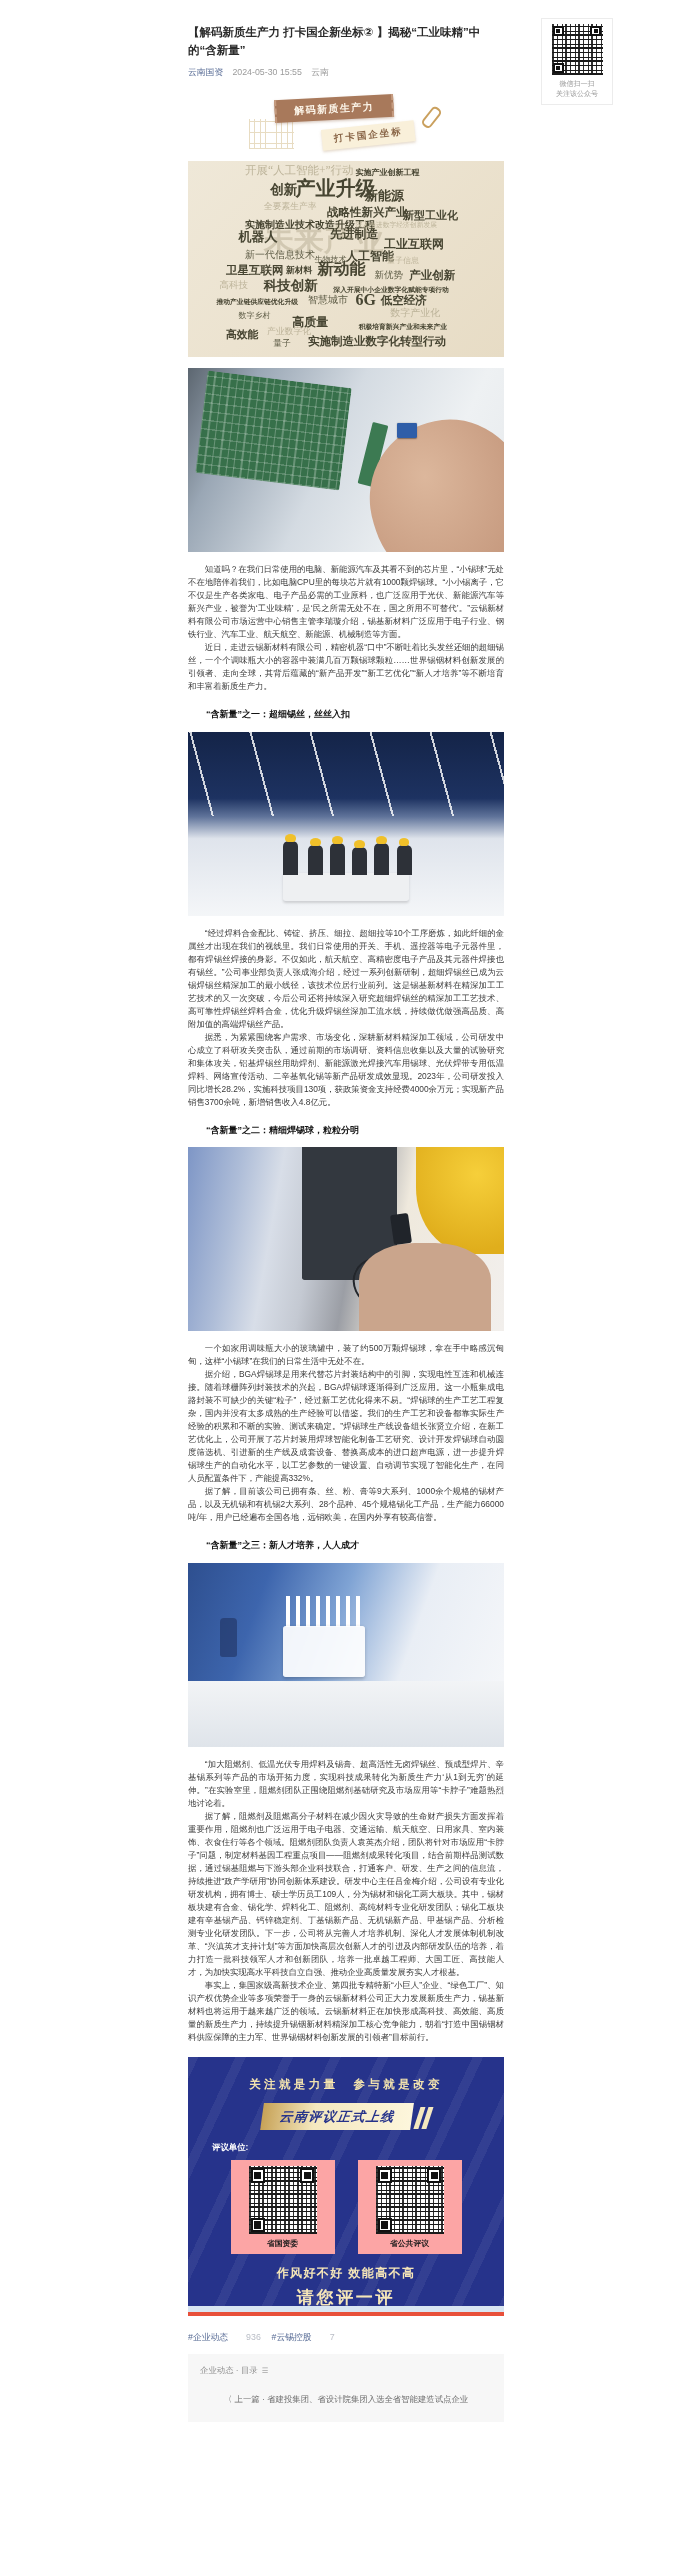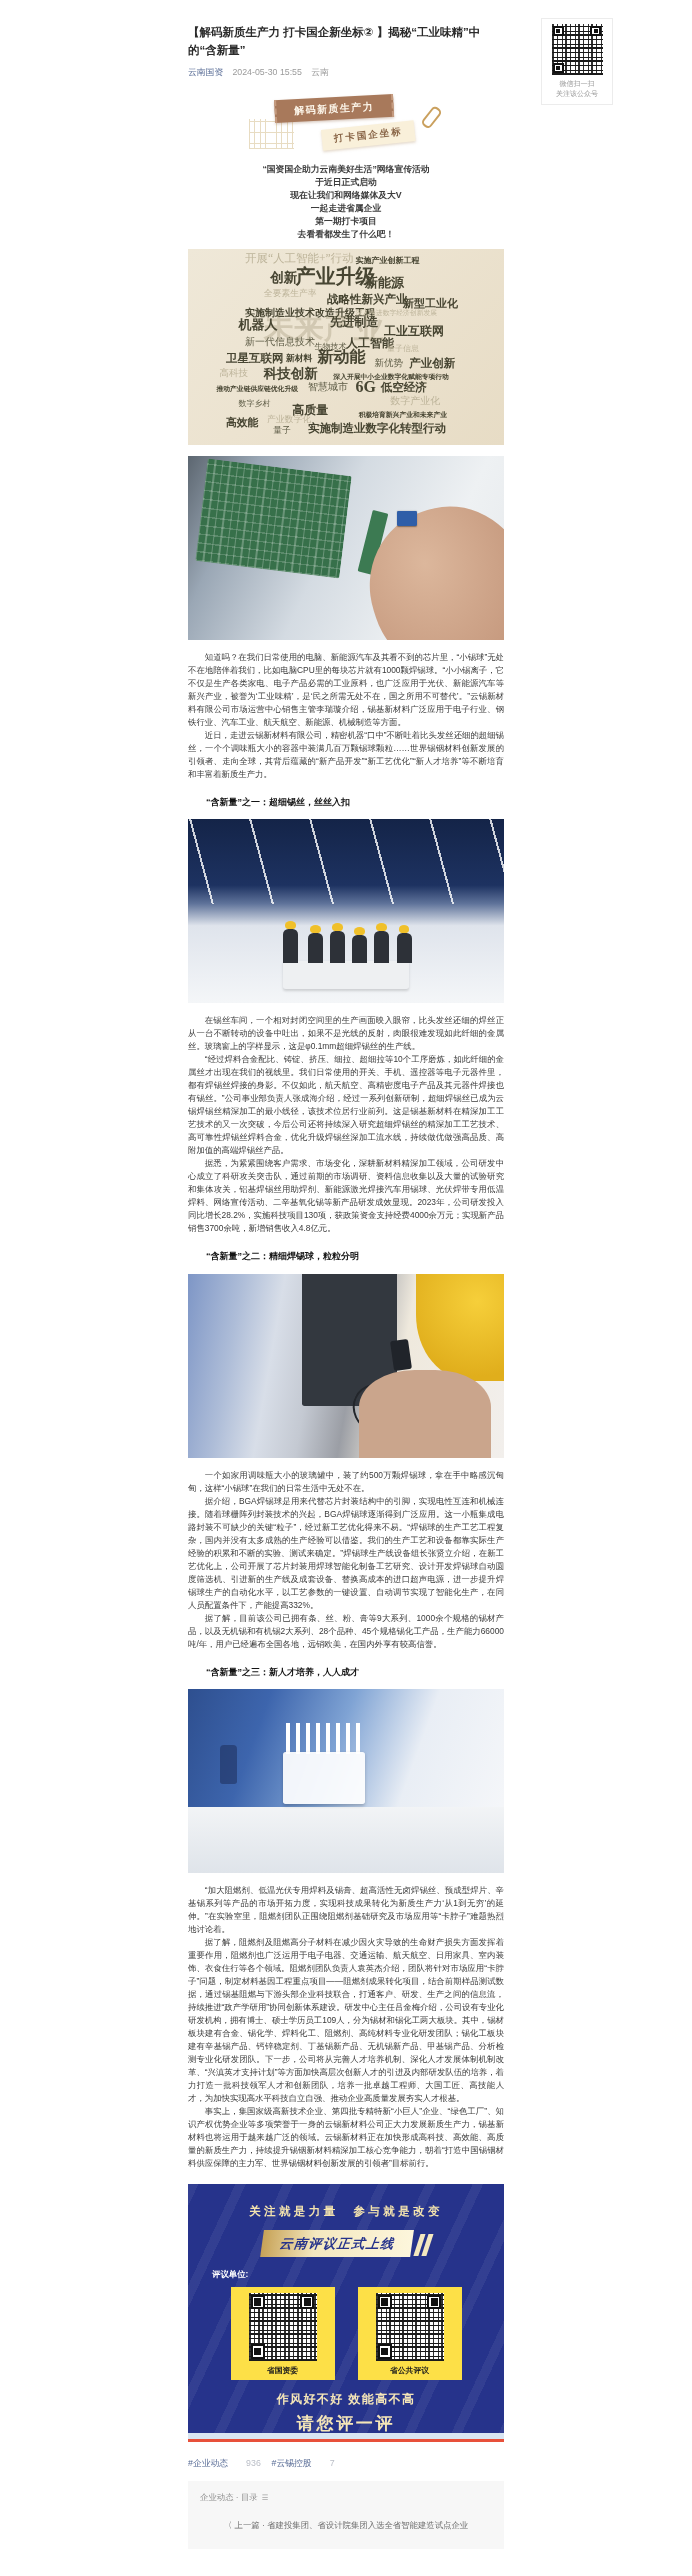--- a/index.html
+++ b/index.html
@@ -79,21 +79,21 @@
 
   
   .banner{margin-top:13.5px;height:249px;position:relative;overflow:hidden;background:#26338b;text-align:center;cursor:pointer;}
   .banner::before{content:"";position:absolute;inset:0;background:repeating-linear-gradient(115deg,rgba(255,255,255,.06) 0 9.5px,transparent 9.5px 43px);}
   .banner-slogan{position:relative;margin-top:20px;color:#f3e3ae;font-family:"Liberation Serif","DejaVu Serif",serif;font-weight:bold;font-size:11.5px;letter-spacing:3.4px;}
   .gold-ribbon-row{position:relative;margin-top:10.8px;}
   .gold-ribbon{display:inline-block;background:linear-gradient(90deg,#c7a257,#f4e8bf 35%,#fdf6dc);color:#26338b;transform:skewX(-8deg);padding:4.7px 17.6px;font-size:13px;font-weight:bold;font-style:italic;letter-spacing:1.4px;}
   .slash{display:inline-block;width:4.7px;height:21.6px;background:#f4e8bf;transform:skewX(-18deg);margin-left:4px;vertical-align:middle;}
   .unit-label{position:relative;text-align:left;margin:12px 0 0 24px;color:#ffffff;font-size:8.4px;font-weight:bold;}
   .qr-row{position:relative;margin-top:6.8px;display:flex;justify-content:center;gap:23px;}
-  .qr-tile{width:104px;background:#fde047;padding:6px 5.4px 4.7px;box-sizing:border-box;}
+  .qr-tile{width:104px;background:#fca5a5;padding:6px 5.4px 4.7px;box-sizing:border-box;}
   .qr-tile .qr-code{width:68px;height:68px;margin:0 auto 4px;}
   .qr-tile .qr-label{font-size:7.8px;font-weight:bold;color:#1c1c1c;text-align:center;}
   .banner-line1{position:relative;margin-top:10.8px;color:#f5e6b8;font-size:12px;font-weight:bold;letter-spacing:1.4px;}
   .banner-line2{position:relative;margin-top:4px;color:#f5e6b8;font-size:17px;font-weight:bold;letter-spacing:2.7px;}
   .strip-blue{height:6px;background:#d8e5f2;}
   .strip-red{height:3.4px;background:#e8503a;}
 
   
   .tag-list{margin-top:16px;font-size:8.8px;}
   .tag{margin-right:10.8px;cursor:pointer;}
@@ -129,28 +129,20 @@
       <span class="region">云南</span>
     </div>
 
     <div class="badge-wrap">
       <div class="badge-grid"></div>
       <div class="ribbon1">解码新质生产力</div>
       <div class="clip"></div>
       <div class="ribbon2">打卡国企坐标</div>
     </div>
 
-    <div class="intro">
-        <div class="intro-line">“国资国企助力云南美好生活”网络宣传活动</div>
-        <div class="intro-line">于近日正式启动</div>
-        <div class="intro-line">现在让我们和网络媒体及大V</div>
-        <div class="intro-line">一起走进省属企业</div>
-        <div class="intro-line">第一期打卡项目</div>
-        <div class="intro-line">去看看都发生了什么吧！</div>
-      </div>
 
     <div class="cloud">
         <span class="wc-word wf" style="left: 18%; top: 1%; font-size: 11.5px;">开展“人工智能+”行动</span>
         <span class="wc-word wb" style="left: 53%; top: 3%; font-size: 8px;">实施产业创新工程</span>
         <span class="wc-word wg" style="left: 24%; top: 30%; font-size: 30px;">未来产业</span>
         <span class="wc-word wb" style="left: 26%; top: 10%; font-size: 13.5px;">创新</span>
         <span class="wc-word wb" style="left: 34%; top: 7%; font-size: 20px;">产业升级</span>
         <span class="wc-word wb" style="left: 56%; top: 13%; font-size: 13px;">新能源</span>
         <span class="wc-word wf" style="left: 24%; top: 20%; font-size: 8.8px;">全要素生产率</span>
         <span class="wc-word wb" style="left: 44%; top: 22%; font-size: 11.5px;">战略性新兴产业</span>
@@ -203,21 +195,20 @@
       <div class="p3-beams"></div>
       <div class="p3-desk"></div>
       <span class="p3-person" style="left:30%;height:34px;"></span>
       <span class="p3-person" style="left:38%;height:30px;"></span>
       <span class="p3-person" style="left:45%;height:32px;"></span>
       <span class="p3-person" style="left:52%;height:28px;"></span>
       <span class="p3-person" style="left:59%;height:32px;"></span>
       <span class="p3-person" style="left:66%;height:30px;"></span>
     </div>
     <div class="section">
-      <p>在锡丝车间，一个相对封闭空间里的生产画面映入眼帘，比头发丝还细的焊丝正从一台不断转动的设备中吐出，如果不是光线的反射，肉眼很难发现如此纤细的金属丝。玻璃窗上的字样显示，这是φ0.1mm超细焊锡丝的生产线。</p>
       <p>“经过焊料合金配比、铸锭、挤压、细拉、超细拉等10个工序磨炼，如此纤细的金属丝才出现在我们的视线里。我们日常使用的开关、手机、遥控器等电子元器件里，都有焊锡丝焊接的身影。不仅如此，航天航空、高精密度电子产品及其元器件焊接也有锡丝。”公司事业部负责人张成海介绍，经过一系列创新研制，超细焊锡丝已成为云锡焊锡丝精深加工的最小线径，该技术位居行业前列。这是锡基新材料在精深加工工艺技术的又一次突破，今后公司还将持续深入研究超细焊锡丝的精深加工工艺技术、高可靠性焊锡丝焊料合金，优化升级焊锡丝深加工流水线，持续做优做强高品质、高附加值的高端焊锡丝产品。</p>
       <p>据悉，为紧紧围绕客户需求、市场变化，深耕新材料精深加工领域，公司研发中心成立了科研攻关突击队，通过前期的市场调研、资料信息收集以及大量的试验研究和集体攻关，铝基焊锡丝用助焊剂、新能源激光焊接汽车用锡球、光伏焊带专用低温焊料、网络宣传活动、二辛基氧化锡等新产品研发成效显现。2023年，公司研发投入同比增长28.2%，实施科技项目130项，获政策资金支持经费4000余万元；实现新产品销售3700余吨，新增销售收入4.8亿元。</p>
     </div>
 
     <div class="sec-heading">“含新量”之二：精细焊锡球，粒粒分明</div>
     <div class="photo photo-screen">
       <div class="p4-screen"></div>
       <div class="p4-cable"></div>
       <div class="p4-hat"></div>
       <div class="p4-shoulder"></div>

